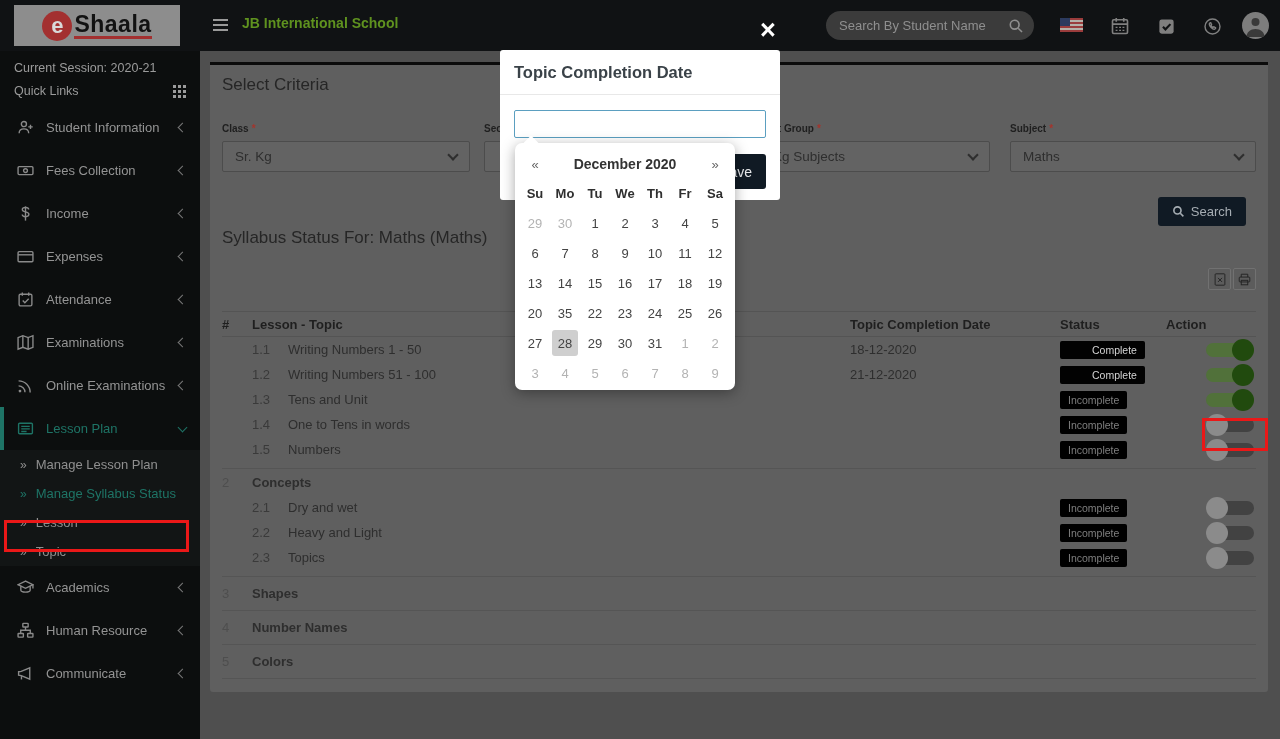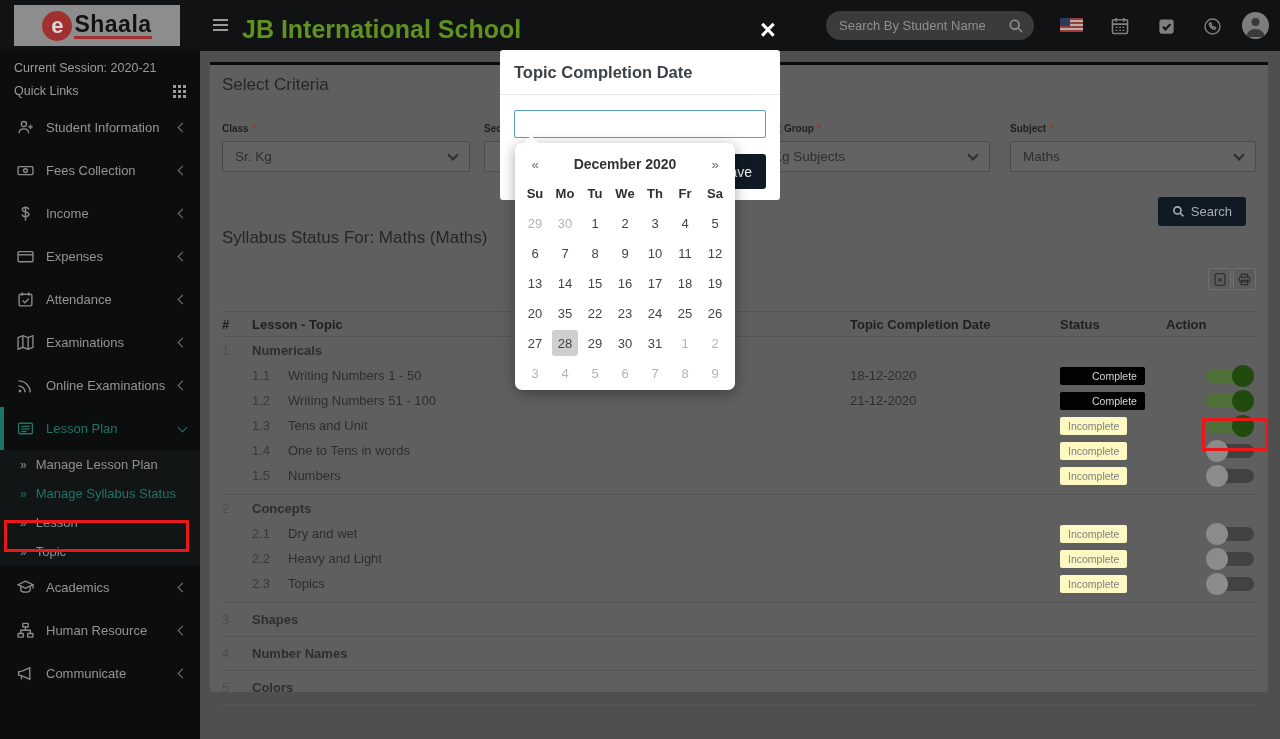--- a/index.html
+++ b/index.html
@@ -7,21 +7,21 @@
   body { font-family:"Liberation Sans","DejaVu Sans",sans-serif; }
   #stage { position:relative; width:1280px; height:739px; overflow:hidden; background:#4f4f4f; }
 
   
   .topbar { position:absolute; left:0; top:0; width:1280px; height:51px; background:#101214; z-index:5; }
   .logo-box { position:absolute; left:14px; top:5px; width:166px; height:41px; background:#8d8d8d; display:flex; align-items:center; justify-content:center; gap:2px; }
   .logo-e { width:30px; height:30px; border-radius:50%; background:#a33030; color:#d9d9d9; font-weight:bold; font-size:22px; display:flex; align-items:center; justify-content:center; }
   .logo-txt { font-size:23px; font-weight:bold; color:#121212; letter-spacing:.5px; border-bottom:3px solid #a33030; line-height:1.05; }
   .hamburger { position:absolute; left:213px; top:19px; width:15px; cursor:pointer; }
   .hamburger i { display:block; height:2px; background:#9a9a9a; margin-bottom:3px; }
-  .school-title { position:absolute; left:242px; top:15px; font-size:25px; font-weight:bold; color:#5f921f; }
+  .school-title { position:absolute; left:242px; top:15px; font-size:14px; font-weight:bold; color:#5f921f; }
   .search-pill { position:absolute; left:826px; top:11px; width:208px; height:29px; background:#3b3b3b; border-radius:15px; display:flex; align-items:center; padding:0 10px 0 13px; }
   .search-pill input { flex:1; background:transparent; border:none; outline:none; color:#9a9a9a; font-size:13px; width:150px; }
   .search-pill input::placeholder { color:#8f8f8f; }
   .hicon { position:absolute; top:13px; width:26px; height:26px; display:flex; align-items:center; justify-content:center; }
   .flag { position:absolute; left:1060px; top:18px; width:23px; height:14px; background:repeating-linear-gradient(#9a3c3c 0 2px,#b5b0a8 2px 4px); }
   .flag::after { content:""; position:absolute; left:0; top:0; width:10px; height:8px; background:#2c3a5e; }
   .avatar { position:absolute; left:1242px; top:12px; width:27px; height:27px; border-radius:50%; background:#7d7d7d; overflow:hidden; }
 
   
   .sidebar { position:absolute; left:0; top:51px; width:200px; height:688px; background:#0c0e0e; z-index:4; color:#949494; }
@@ -61,21 +61,21 @@
   .trow { display:grid; grid-template-columns:30px 598px 210px 106px 1fr; align-items:center; font-size:13px; color:#2e2e2e; }
   .lesson-row { height:26px; font-weight:bold; }
   .lesson-row.tall { height:33px; }
   .lesson-row .lnum { font-weight:normal; color:#4e4e4e; }
   .topic-row { height:25px; }
   .tnum { display:inline-block; width:36px; color:#3a3a3a; }
   .tdivider { border-top:1px solid #555; }
   .tdivider.gap { margin-top:6px; }
   .badge { display:inline-block; font-size:10.5px; padding:3px 8px; border-radius:2px; }
   .badge.complete { background:#020202; color:#d4d4d4;padding-left:32px; }
-  .badge.incomplete { background:#fef9c3; color:#7f7f7f; }
+  .badge.incomplete { background:#000000; color:#7f7f7f; }
   .toggle { width:48px; height:22px; position:relative; justify-self:end; margin-right:2px; cursor:pointer; }
   .toggle .track { position:absolute; left:0; right:0; top:4px; height:14px; border-radius:7px; }
   .toggle .knob { position:absolute; top:0; width:22px; height:22px; border-radius:50%; }
   .toggle.on .track { background:#51713a; }
   .toggle.on .knob { right:0; background:#214a0e; }
   .toggle.off .track { background:#424242; }
   .toggle.off .knob { left:0; background:#8b8b8b; }
 
   
   .modal-x { position:absolute; left:760px; top:17px; color:#fff; font-size:27px; font-weight:bold; z-index:40; cursor:pointer; line-height:1; }
@@ -372,27 +372,20 @@
         </div>
       </div>
       <div class="thead" id="thead">
           <div>#</div>
           <div>Lesson - Topic</div>
           <div>Topic Completion Date</div>
           <div>Status</div>
           <div>Action</div>
         </div>
       <div id="tbody">
-          <div class="trow lesson-row">
-            <div class="lnum">1</div>
-            <div>Numericals</div>
-            <div></div>
-            <div></div>
-            <div></div>
-          </div>
           <div class="trow topic-row">
             <div></div>
             <div><span class="tnum">1.1</span><span>Writing Numbers 1 - 50</span></div>
             <div>18-12-2020</div>
             <div><span class="badge complete">Complete</span></div>
             <div class="toggle on">
               <div class="track"></div>
               <div class="knob"></div>
             </div>
           </div>

